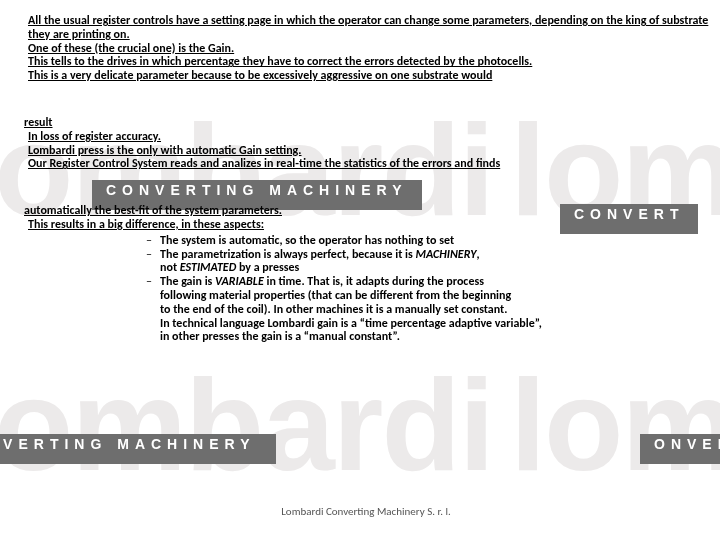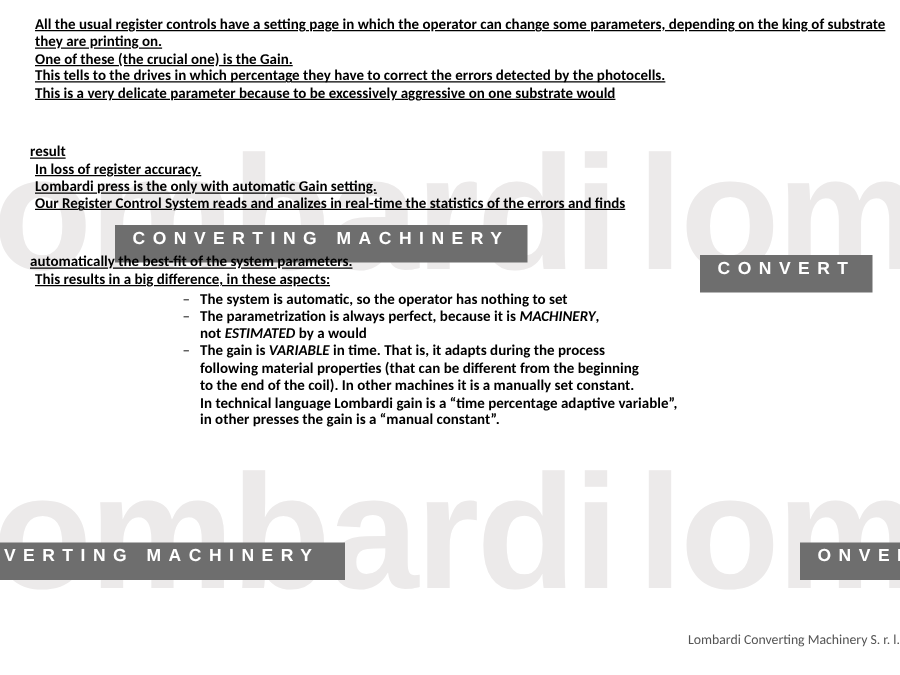--- a/index.html
+++ b/index.html
@@ -83,21 +83,21 @@
   .content .bullets .cont {
     padding-left: 14px;
   }
   .em { font-style: italic; }
 
   .footer {
     position: absolute;
     bottom: 22px;
     left: 0;
     right: 0;
-    text-align: right;
+    text-align: center;
     font-size: 11px;
     color: #555;
     font-weight: 400;
     margin-left: 12px;
   }
 </style>
 </head>
 <body>
 
 <div class="bg-layer">
@@ -125,21 +125,21 @@
 
   <div class="bullets">
     <div class="bi">
       <span class="dash">–</span>
       <span>The system is automatic, so the operator has nothing to set</span>
     </div>
     <div class="bi">
       <span class="dash">–</span>
       <span><span>The parametrization is always perfect, because it is </span><span class="em">MACHINERY</span><span>,</span></span>
     </div>
-    <div class="cont"><span>not </span><span class="em">ESTIMATED</span><span> by a would</span></div>
+    <div class="cont"><span>not </span><span class="em">ESTIMATED</span><span> by a presses</span></div>
     <div class="bi">
       <span class="dash">–</span>
       <span><span>The gain is </span><span class="em">VARIABLE</span><span> in time. That is, it adapts during the process</span></span>
     </div>
     <div class="cont">following material properties (that can be different from the beginning</div>
     <div class="cont">to the end of the coil). In other machines it is a manually set constant.</div>
     <div class="cont">In technical language Lombardi gain is a “time percentage adaptive variable”,</div>
     <div class="cont">in other presses the gain is a “manual constant”.</div>
   </div>
 </div>

